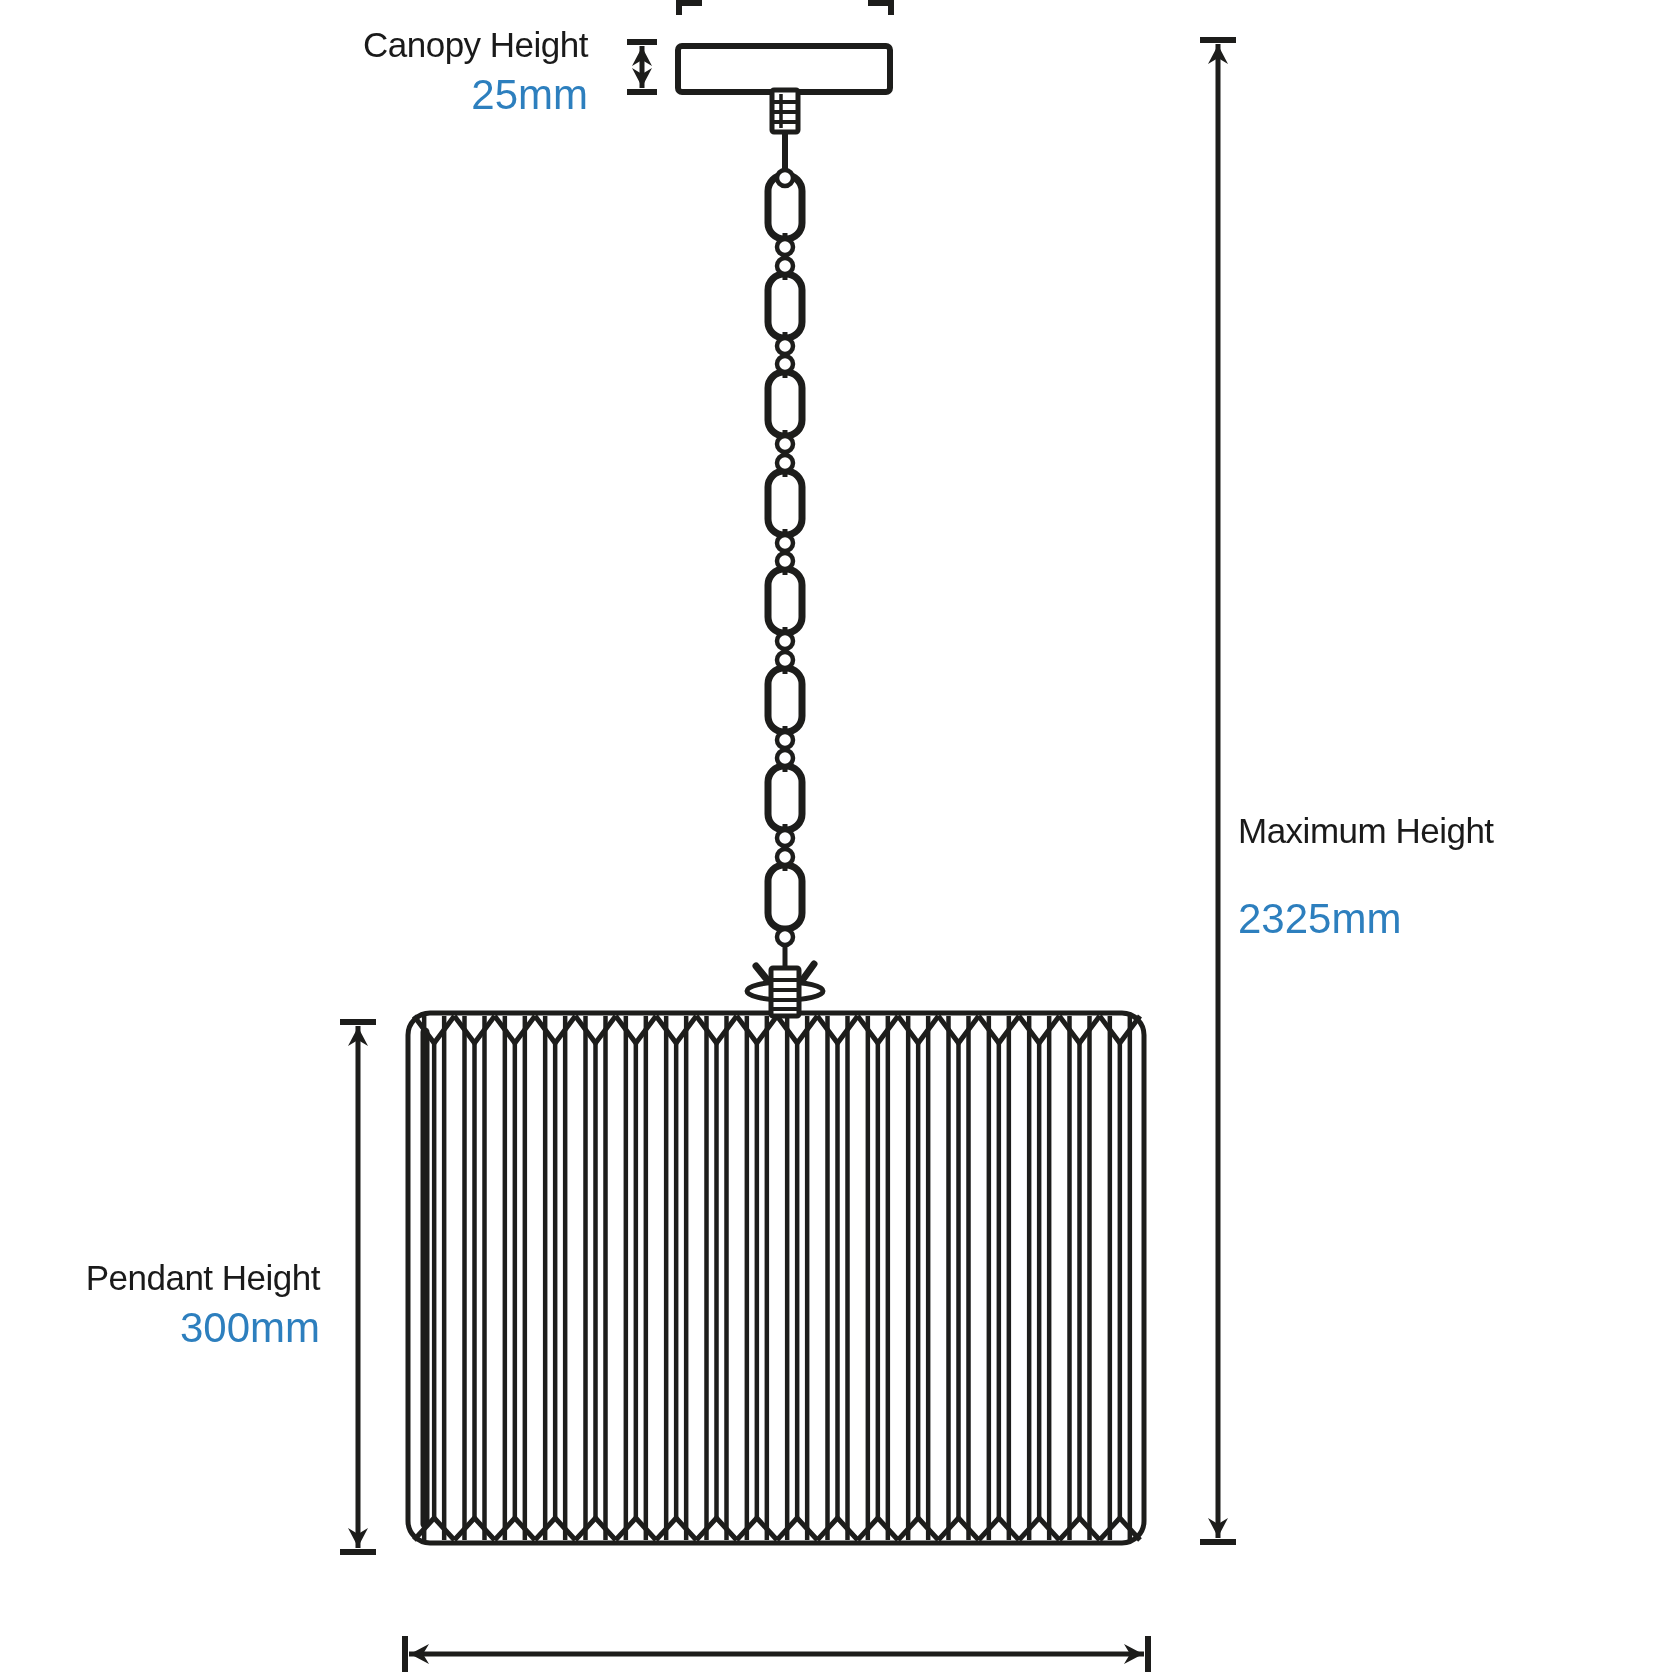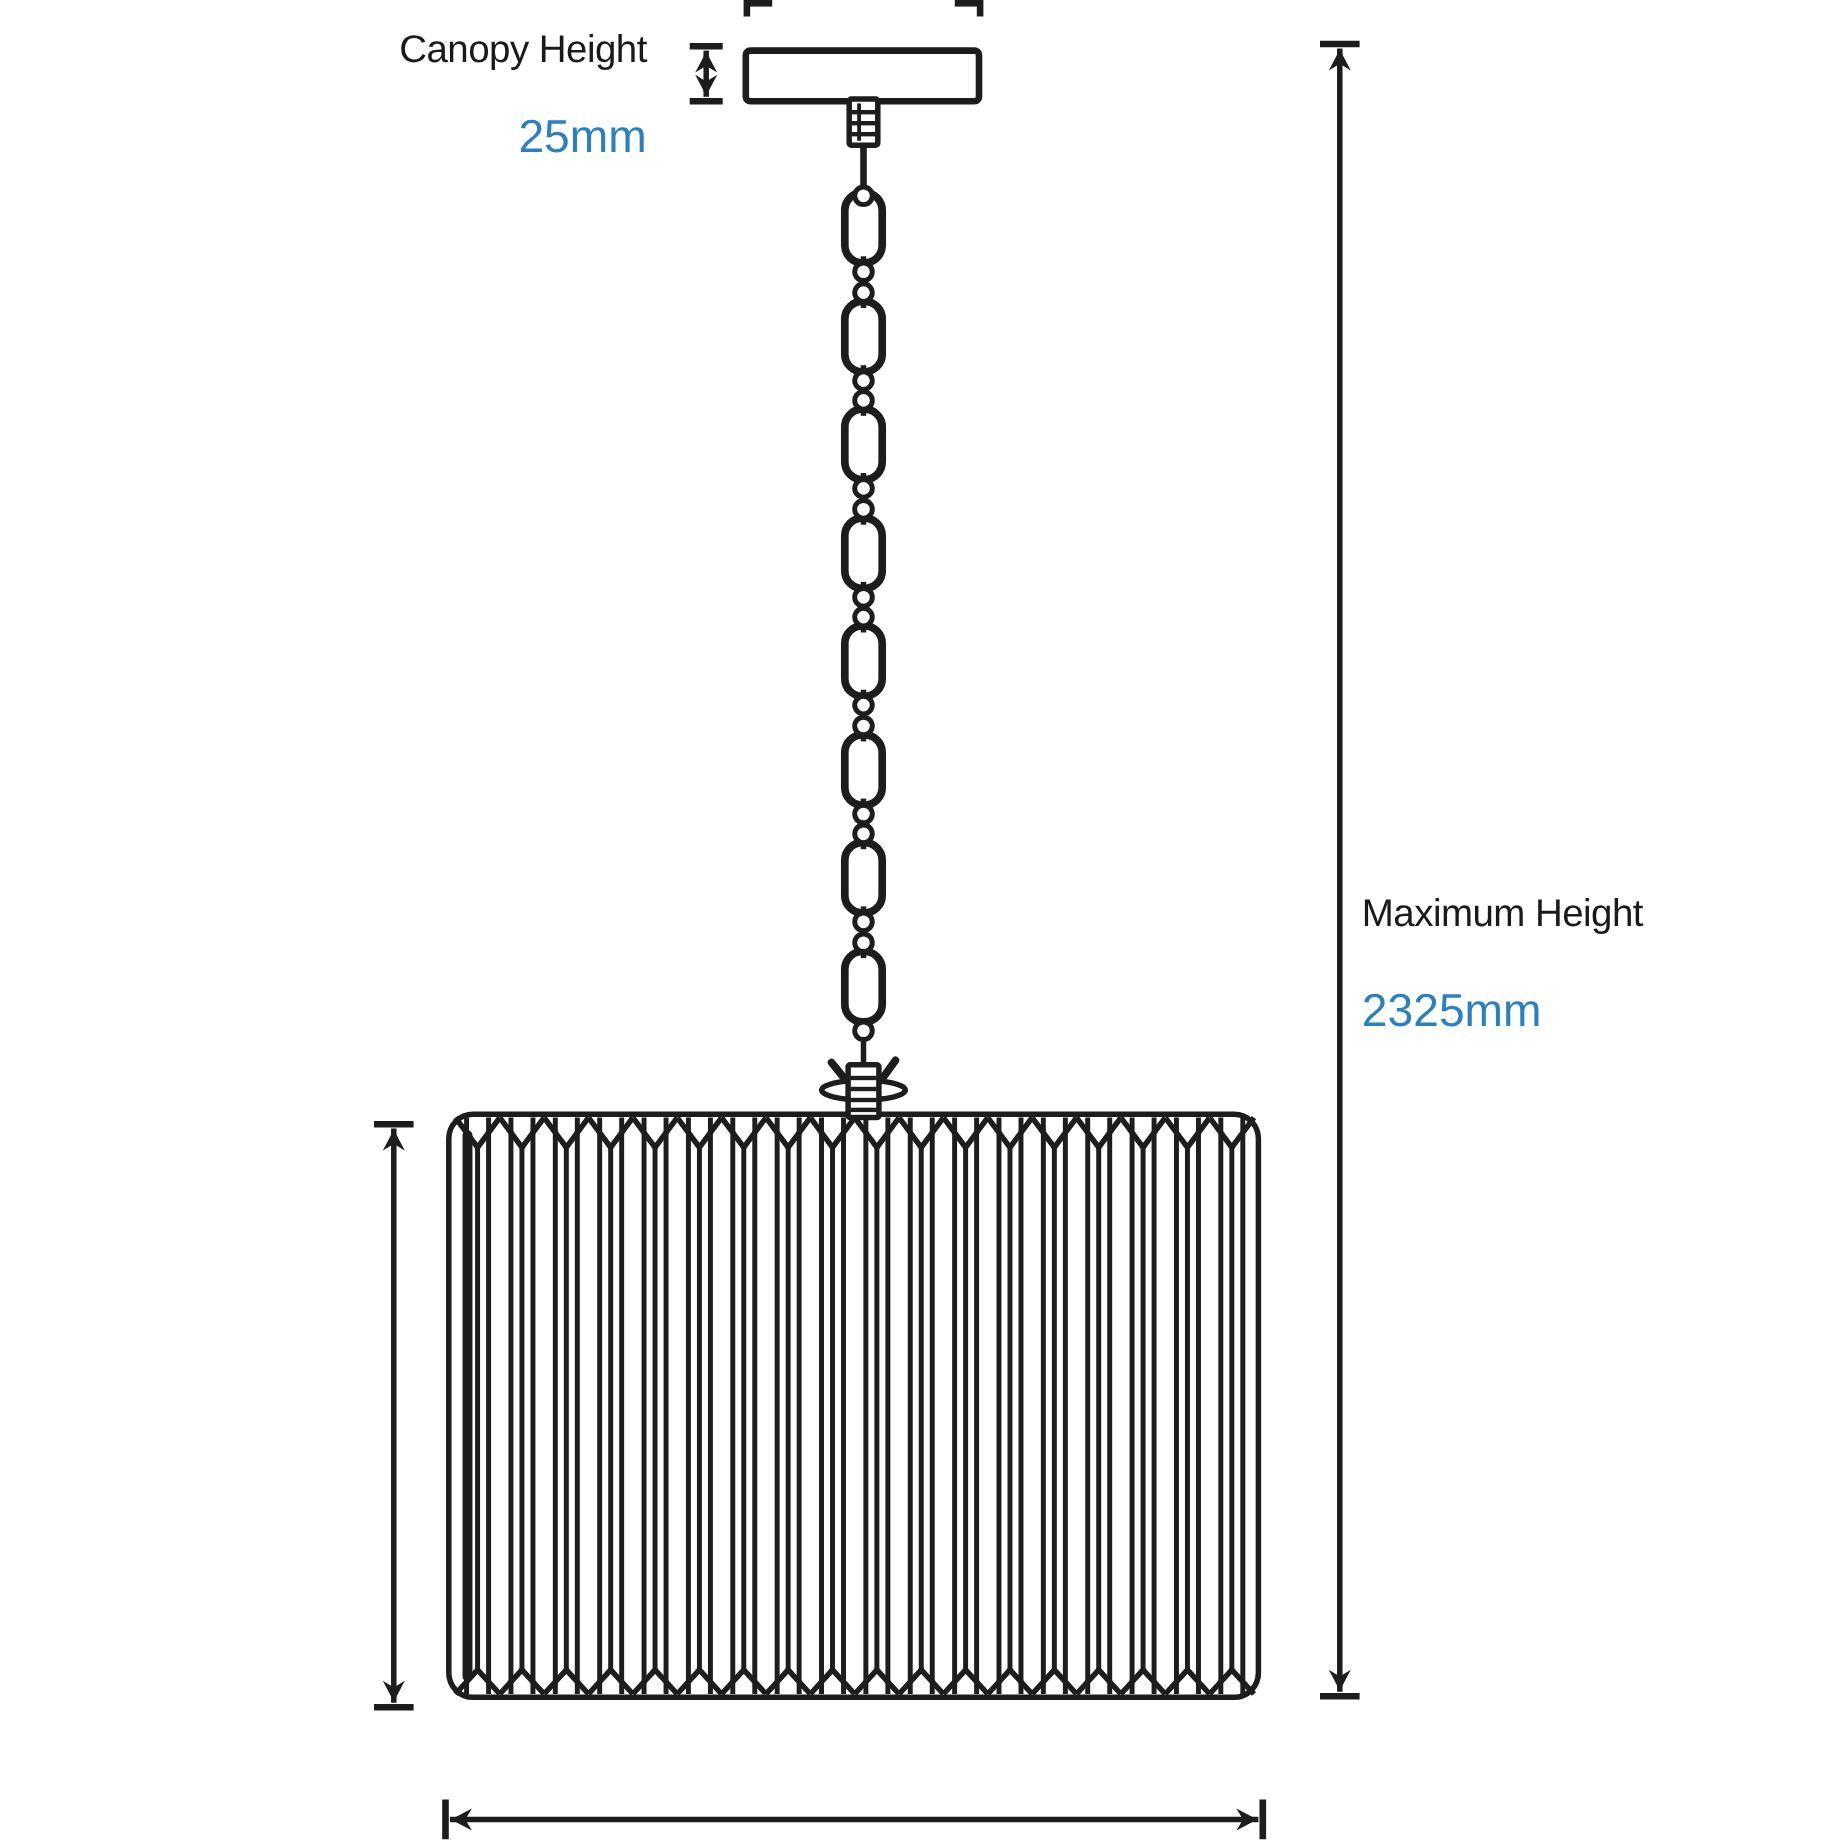--- a/index.html
+++ b/index.html
@@ -16,21 +16,21 @@
   svg{position:absolute;left:0;top:0;}
   .dim-label{position:absolute;display:flex;flex-direction:column;}
   .dim-label .name{
     font-size:35px;line-height:42px;color:var(--label);font-weight:400;
     letter-spacing:-0.5px;white-space:nowrap;
   }
   .dim-label .value{
     font-size:42px;line-height:50px;color:var(--accent);font-weight:400;
     margin-top:4px;white-space:nowrap;
   }
-  .lbl-canopy{right:1088px;top:24px;text-align:right;align-items:flex-end;gap:29px;}
+  .lbl-canopy{right:1088px;top:24px;text-align:right;align-items:flex-end;}
   .lbl-max{left:1238px;top:810px;text-align:right;align-items:flex-start;gap:38px;}
   .lbl-pendant{right:1356px;top:1257px;text-align:right;align-items:flex-end;}
 </style>
 </head>
 <body>
 
 <div class="canvas">
 
   <svg id="art" width="1676" height="1676" viewBox="0 0 1676 1676">
     <g id="g-topdim">
@@ -228,14 +228,18 @@
   <div class="dim-label lbl-canopy">
     <span class="name">Canopy Height</span>
     <span class="value">25mm</span>
   </div>
 
   <div class="dim-label lbl-max">
     <span class="name">Maximum Height</span>
     <span class="value">2325mm</span>
   </div>
 
+  <div class="dim-label lbl-pendant">
+    <span class="name">Pendant Height</span>
+    <span class="value">300mm</span>
+  </div>
 
 </div>
 
 </body></html>

